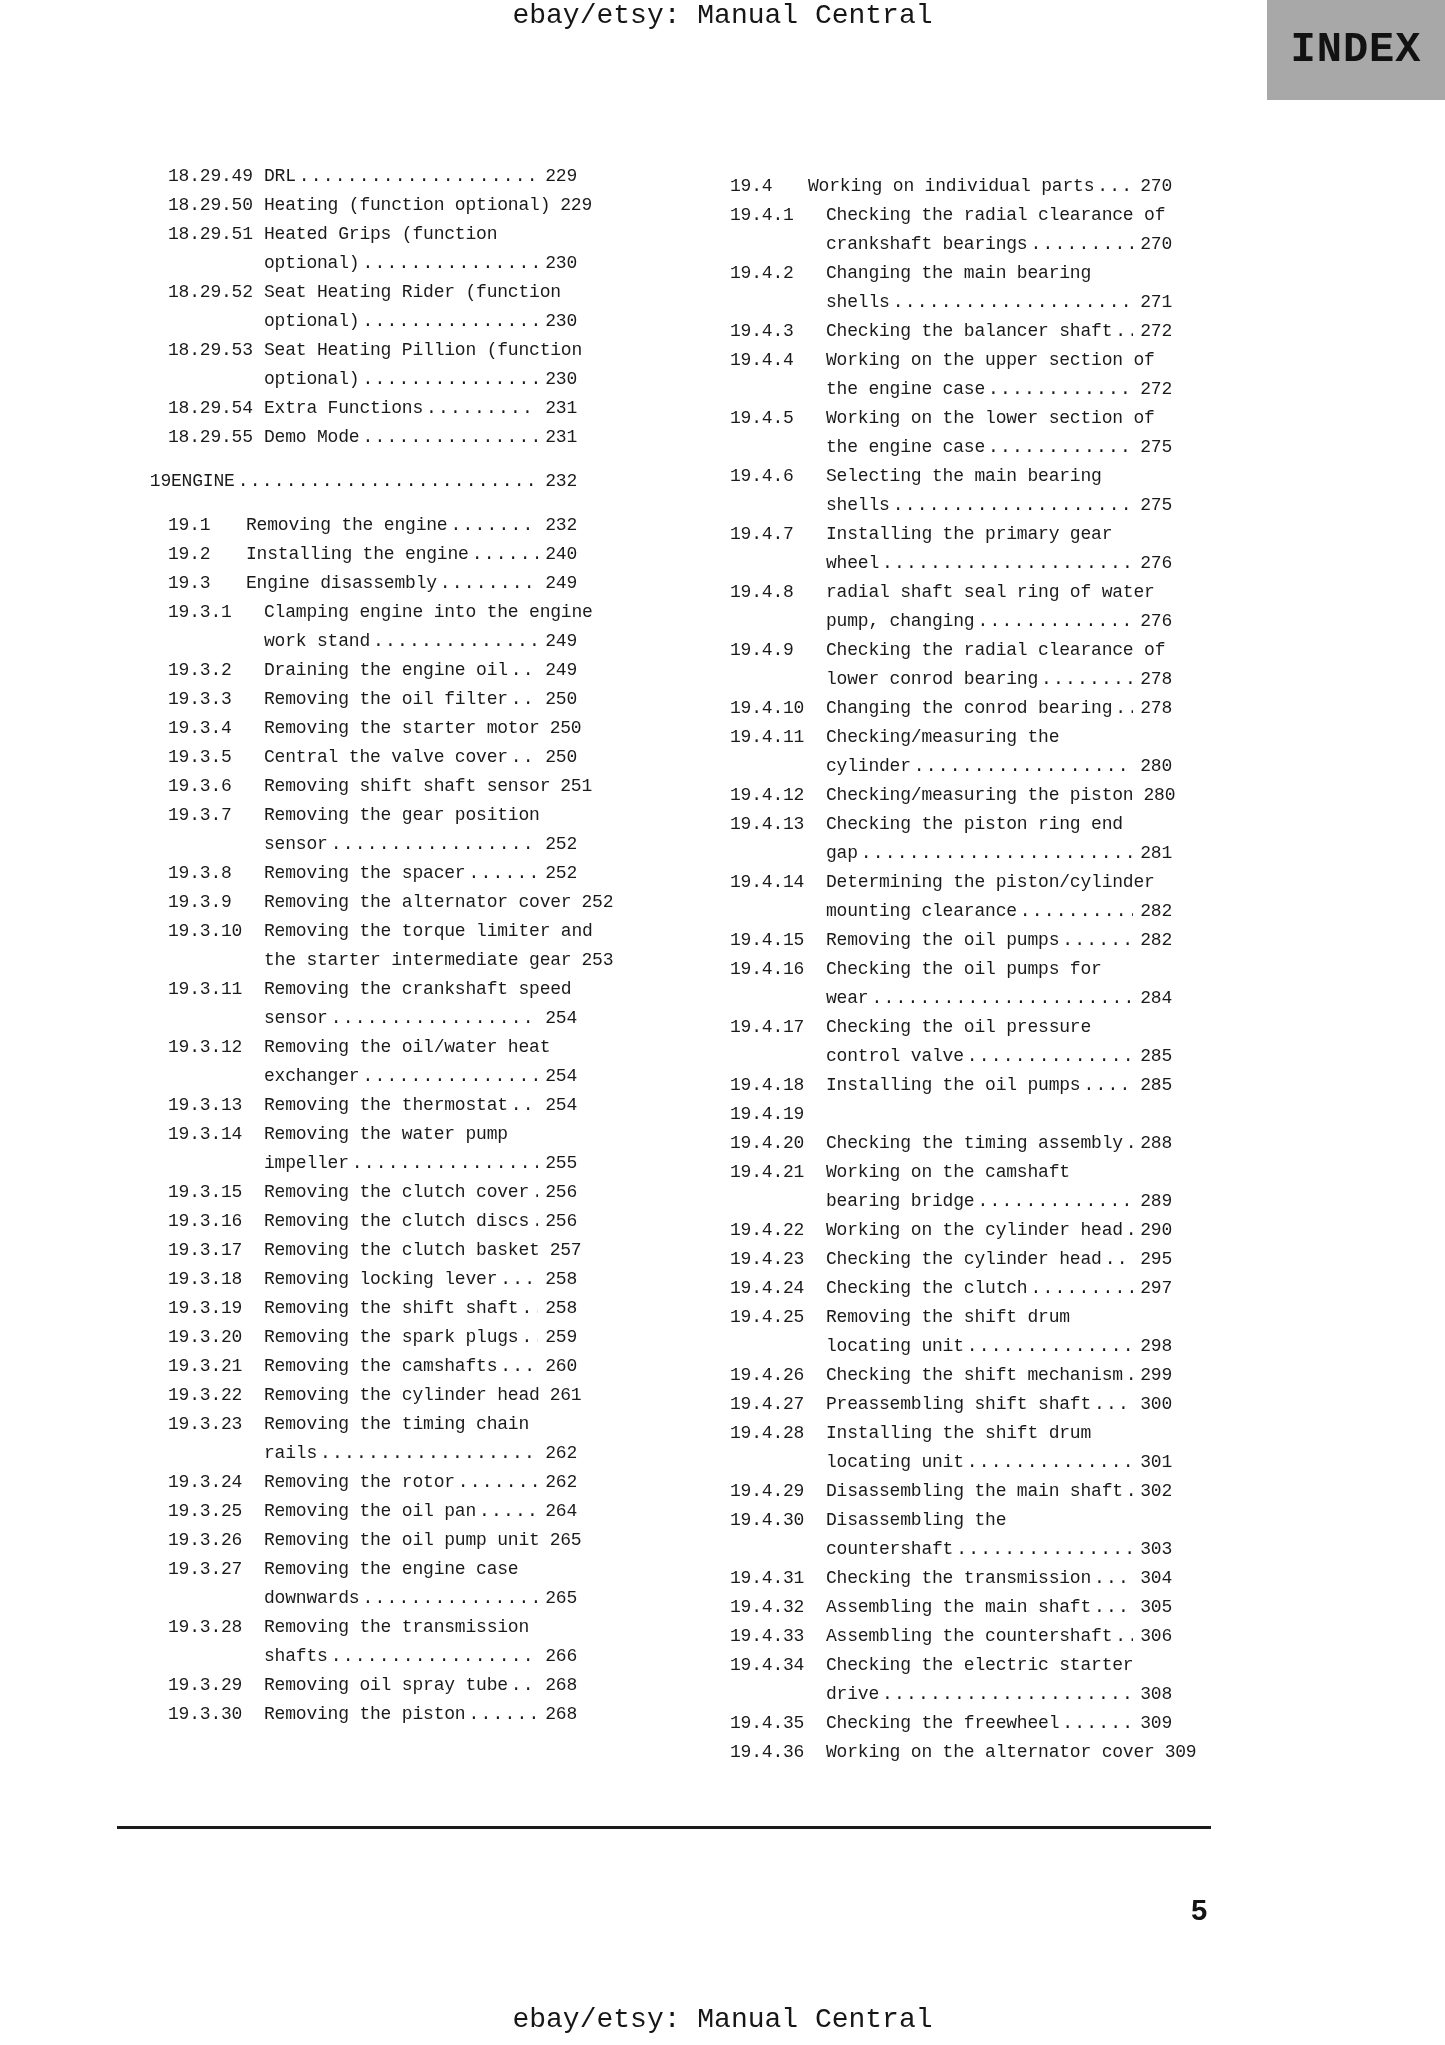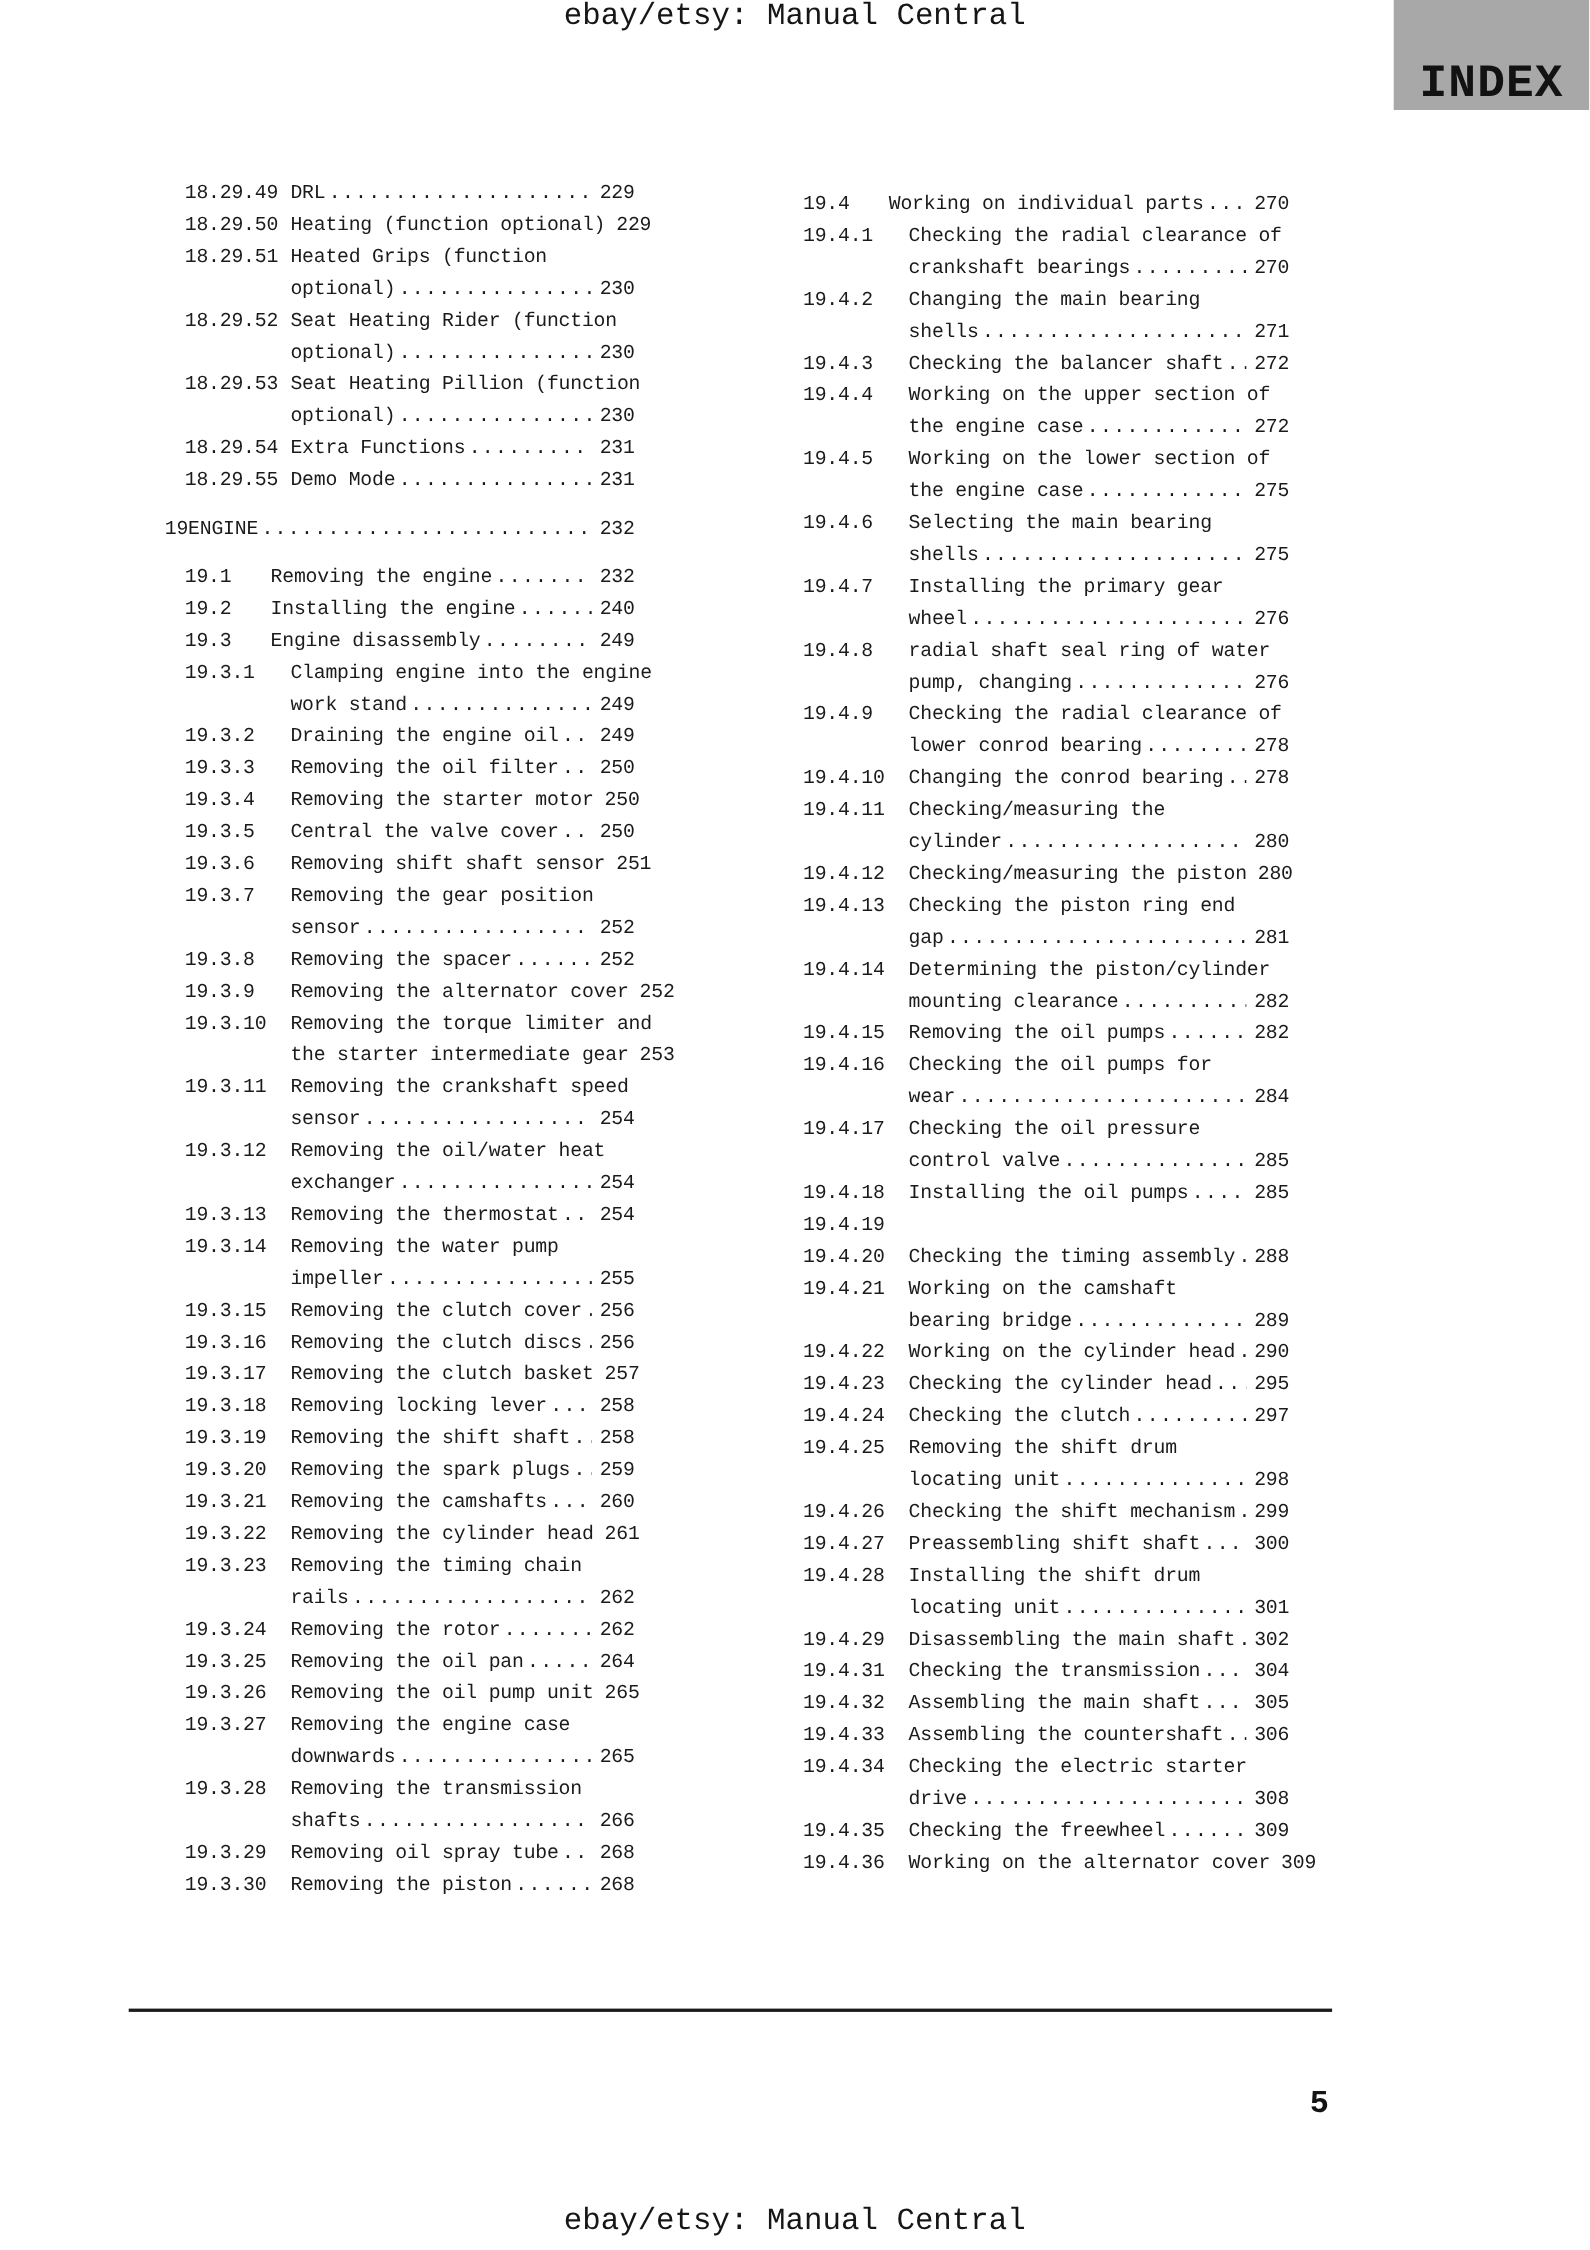--- a/index.html
+++ b/index.html
@@ -25,21 +25,21 @@
     font-size: 28px;
     line-height: 32px;
     color: #161616;
   }
   .index-tab {
     position: absolute;
     top: 0; right: 0;
     width: 178px; height: 100px;
     background: var(--tab-bg);
     display: flex;
-    align-items: flex-end;
+    align-items: center;
     justify-content: center;
   }
   .index-tab .label {
     font-size: 42px;
     font-weight: bold;
     letter-spacing: 1px;
     color: #121212;
   }
 
   
@@ -840,20 +840,31 @@
         <span class="num">19.4.29</span>
         <span class="body">
           <span class="dot-line">
             <span class="txt">Disassembling the main shaft</span>
             <span class="leader"></span>
             <span class="pg">302</span>
           </span>
         </span>
       </div>
       <div class="entry lv3">
+        <span class="num">19.4.30</span>
+        <span class="body">
+          <span class="wrap-line">Disassembling the</span>
+          <span class="dot-line">
+            <span class="txt">countershaft</span>
+            <span class="leader"></span>
+            <span class="pg">303</span>
+          </span>
+        </span>
+      </div>
+      <div class="entry lv3">
         <span class="num">19.4.31</span>
         <span class="body">
           <span class="dot-line">
             <span class="txt">Checking the transmission</span>
             <span class="leader"></span>
             <span class="pg">304</span>
           </span>
         </span>
       </div>
       <div class="entry lv3">

